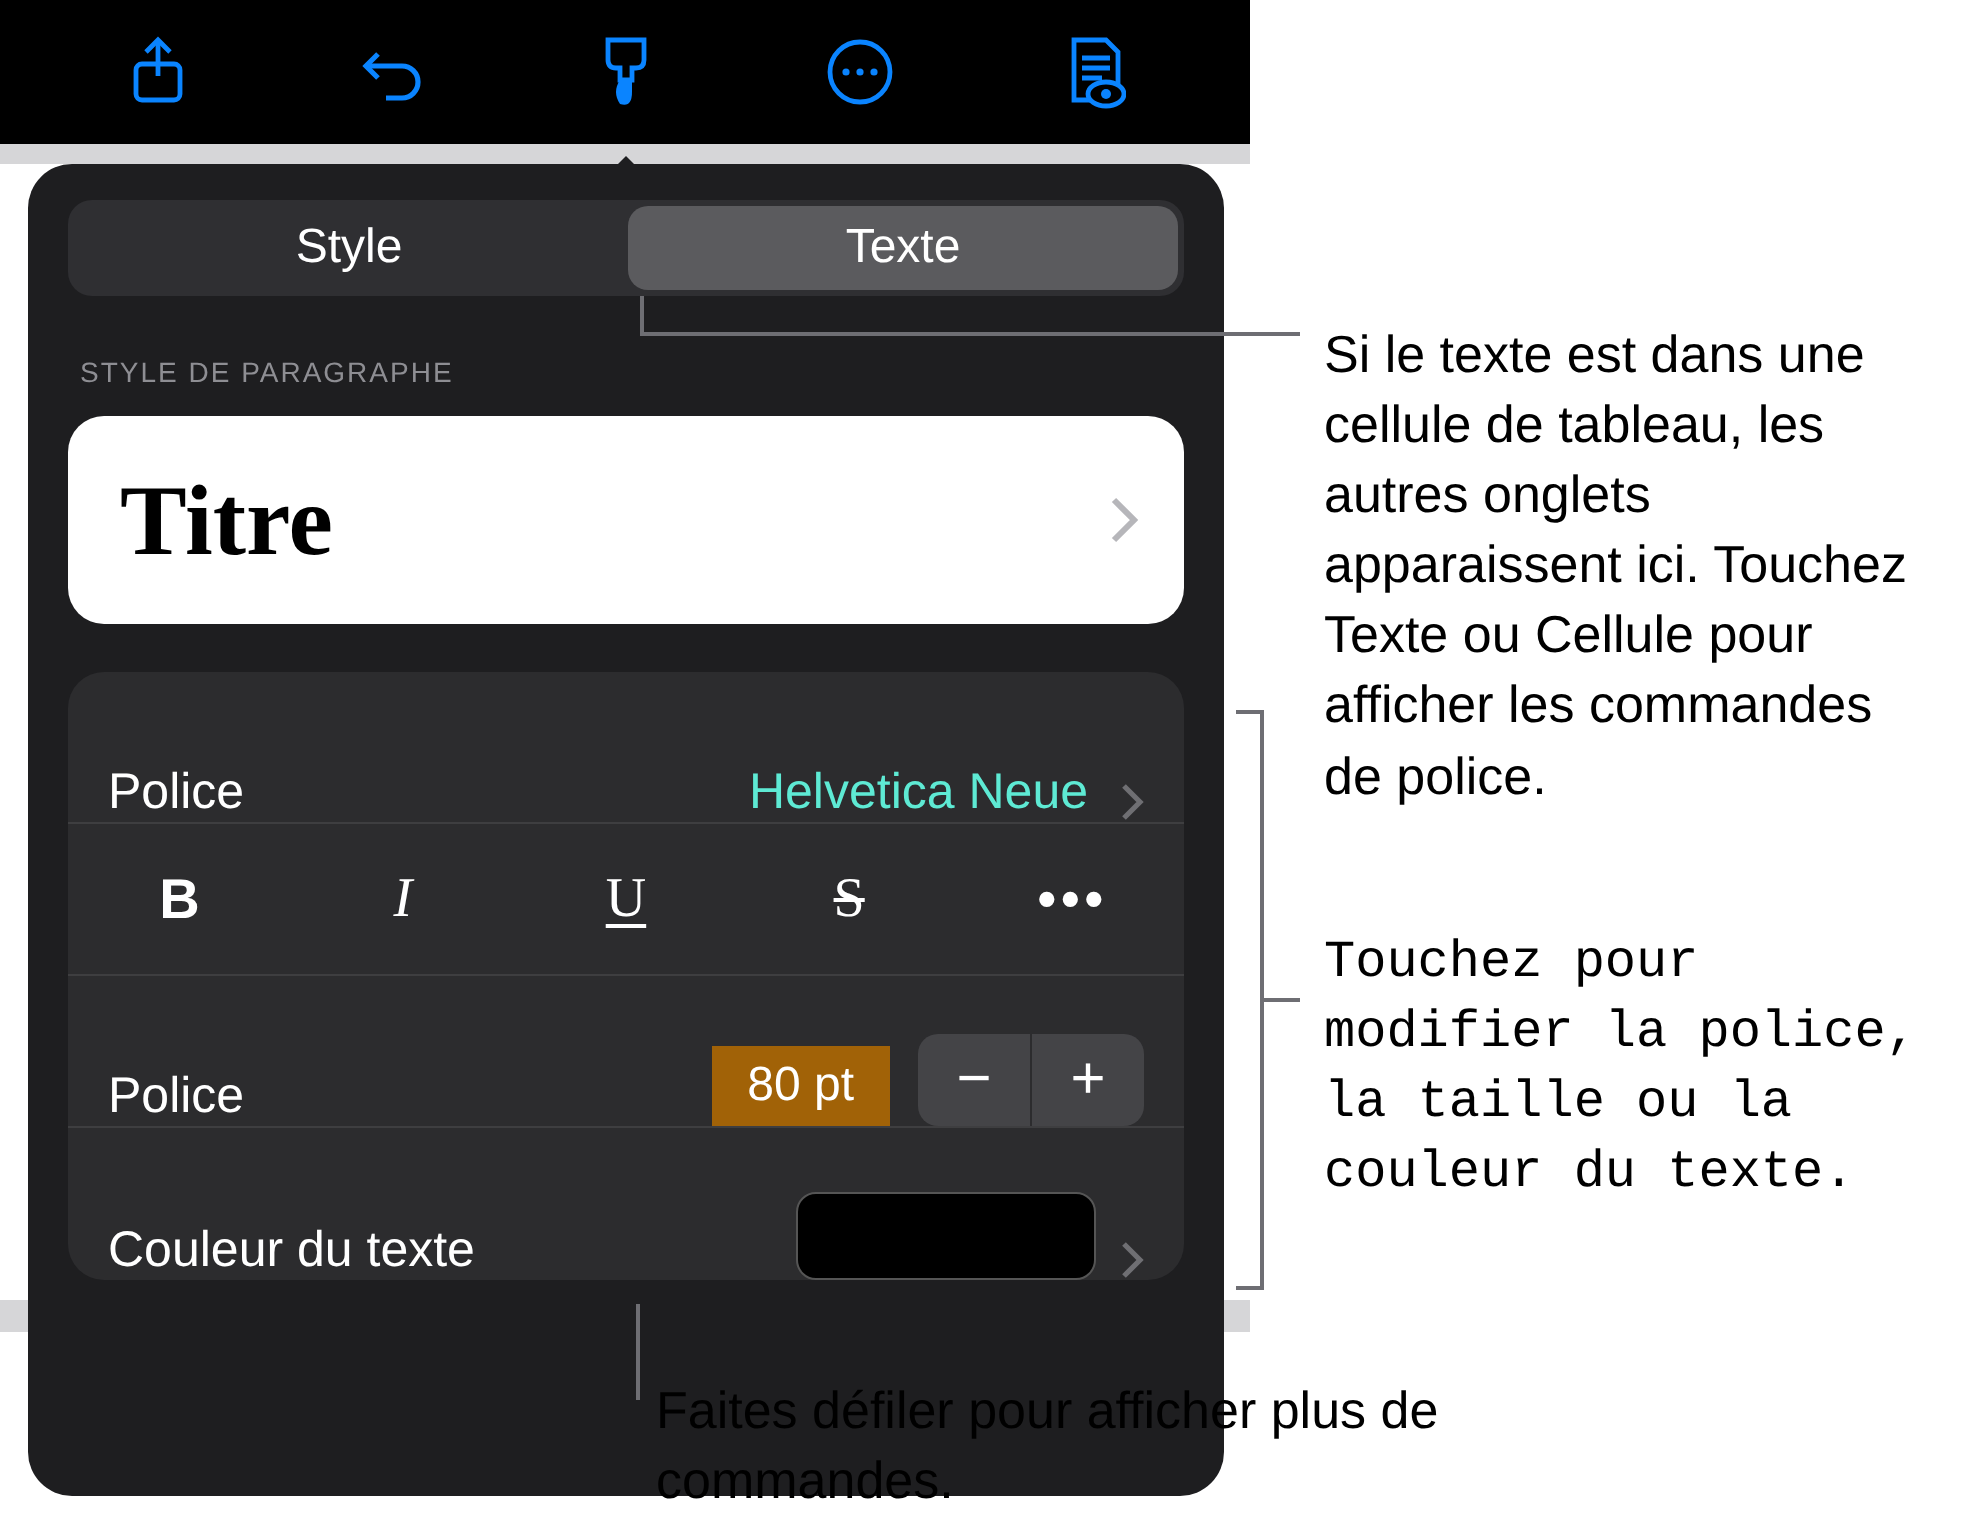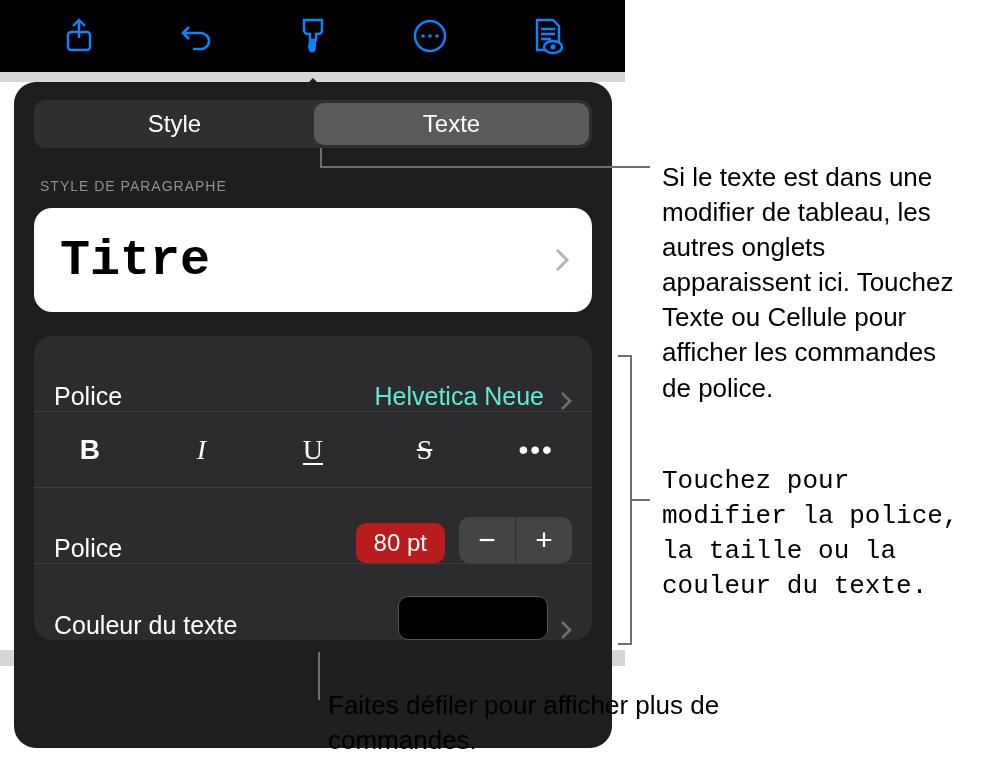--- a/index.html
+++ b/index.html
@@ -107,21 +107,21 @@
     height: 104px;
     background: #fff;
     border-radius: 18px;
     display: flex;
     align-items: center;
     justify-content: space-between;
     padding: 0 22px 0 26px;
     color: #000;
   }
   .style-picker .title-text {
-    font-family: Liberation Mono, monospace;
+    font-family: Liberation Serif, serif;
     font-size: 50px;
     font-weight: 700;
     color: #000;
   }
   .chevron {
     color: #9c9ca1;
   }
 
   .group {
     margin-top: 24px;
@@ -169,22 +169,22 @@
     cursor: pointer;
     font-family: "Times New Roman", serif;
   }
   .fbtn.bold { font-weight: 800; font-family: "Helvetica Neue", Arial; }
   .fbtn.italic { font-style: italic; }
   .fbtn.underline { text-decoration: underline; text-underline-offset: 4px; }
   .fbtn.strike { text-decoration: line-through; }
   .fbtn.more { font-size: 28px; letter-spacing: 2px; font-family: Arial; }
 
   .size-cap {
-    background: #b91c1c;
-    border-radius: 10px;
+    background: #a16207;
+    border-radius: 0;
     padding: 6px 18px;
     font-size: 24px;
     color: #fff;
     margin-right: 14px;
   }
   .stepper {
     display: flex;
     background: #444447;
     border-radius: 10px;
     overflow: hidden;
@@ -330,21 +330,21 @@
       <span class="chev-small">
         <svg width="12" height="20" viewBox="0 0 12 20" fill="none" stroke="#6f6f73" stroke-width="2.6">
             <path d="M2 2 L10 10 L2 18"></path>
           </svg>
       </span>
     </div>
 
   </div>
 </div>
 
-<div class="callout" style="left:662px; top:160px; width:310px;">Si le texte est dans une modifier de tableau, les autres onglets apparaissent ici. Touchez Texte ou Cellule pour afficher les commandes de police.</div>
+<div class="callout" style="left:662px; top:160px; width:310px;">Si le texte est dans une cellule de tableau, les autres onglets apparaissent ici. Touchez Texte ou Cellule pour afficher les commandes de police.</div>
 <div class="callout-line" style="left:320px; top:148px; width:2px; height:18px;"></div>
 <div class="callout-line" style="left:320px; top:166px; width:330px; height:2px;"></div>
 
 <div class="bracket" style="left:618px; top:355px; width:14px; height:290px;"></div>
 <div class="callout-line" style="left:632px; top:499px; width:18px; height:2px;"></div>
 <div class="callout" style="left:662px; top:464px; width:310px;font-family:Liberation Mono, monospace;">Touchez pour modifier la police, la taille ou la couleur du texte.</div>
 
 <div class="callout-line" style="left:318px; top:652px; width:2px; height:48px;"></div>
 <div class="callout" style="left:328px; top:688px; width:400px;">Faites défiler pour afficher plus de commandes.</div>
 

